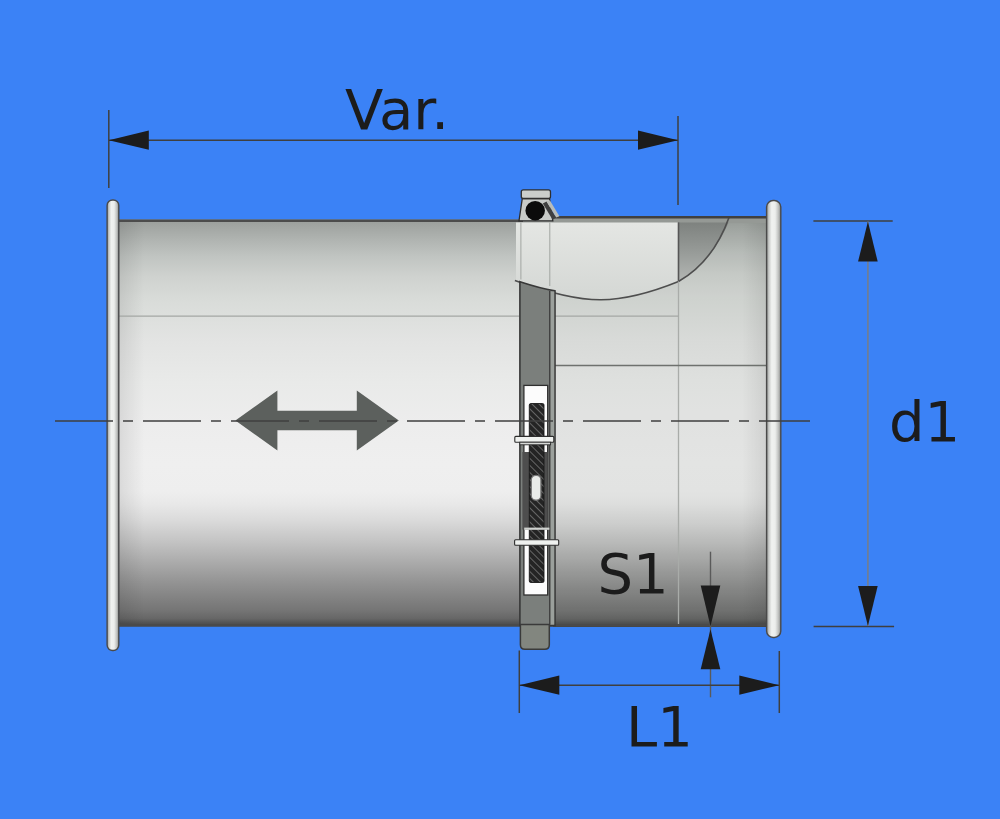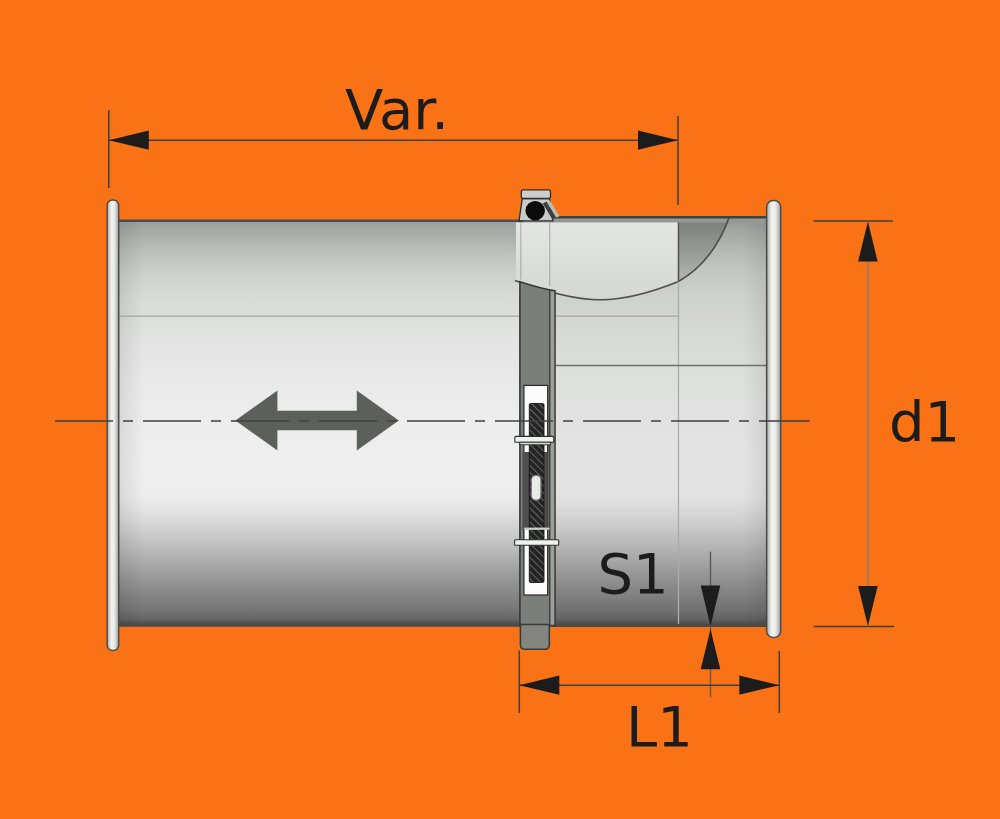--- a/index.html
+++ b/index.html
@@ -1,20 +1,20 @@
 <!DOCTYPE html>
 <html><head>
 <meta charset="utf-8">
 <style>
   html, body { margin: 0; padding: 0; background: #ffffff; }
   #stage {
     position: relative;
     width: 1000px;
     height: 819px;
-    background: #f97316;
+    background: #3b82f6;
     font-family: "DejaVu Sans", sans-serif;
     overflow: hidden;
   }
   svg { display: block; }
   text.dim-label {
     font-family: "DejaVu Sans", sans-serif;
     font-size: 56px;
     fill: #1c1c1c;
   }
 </style>

